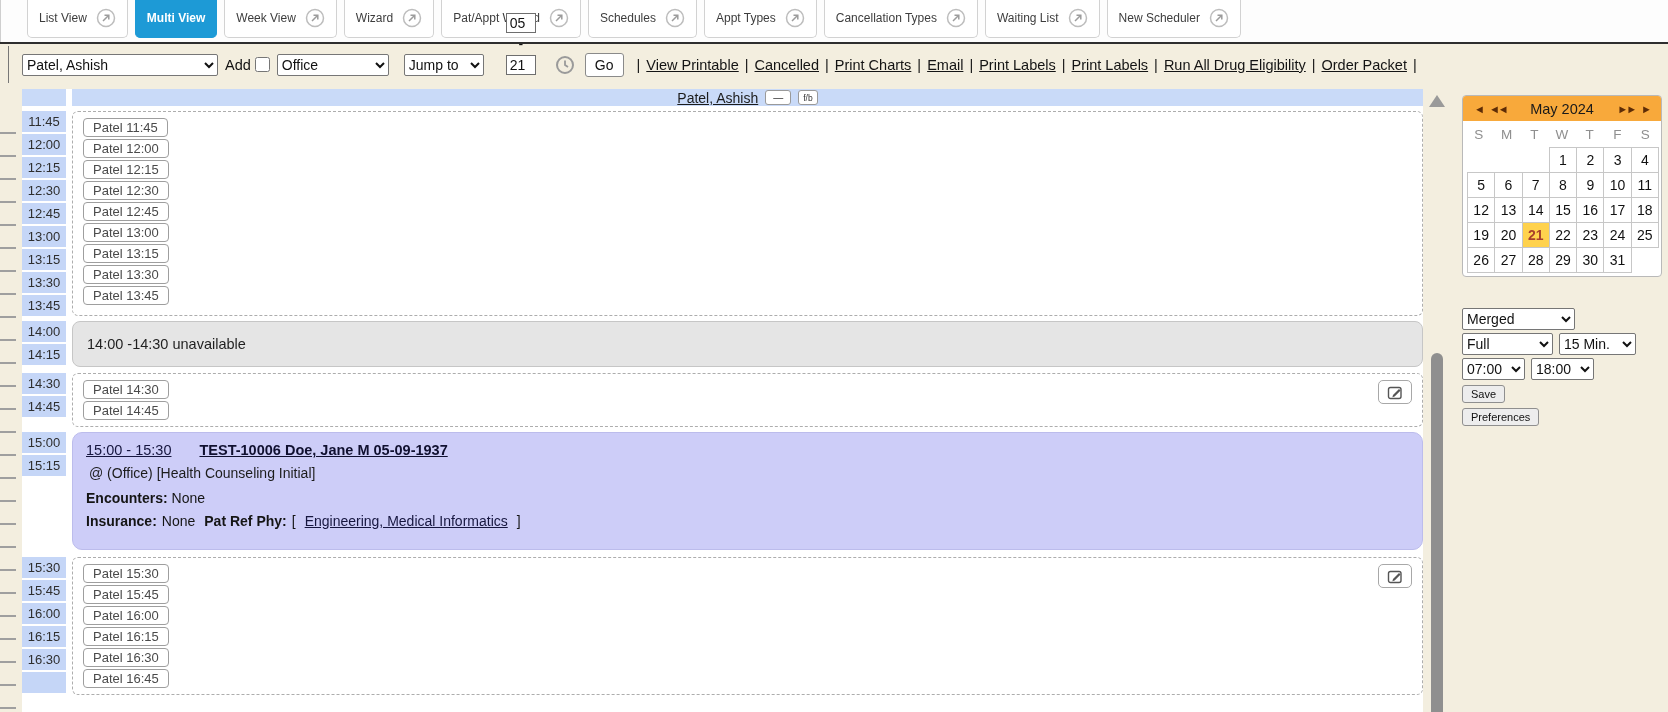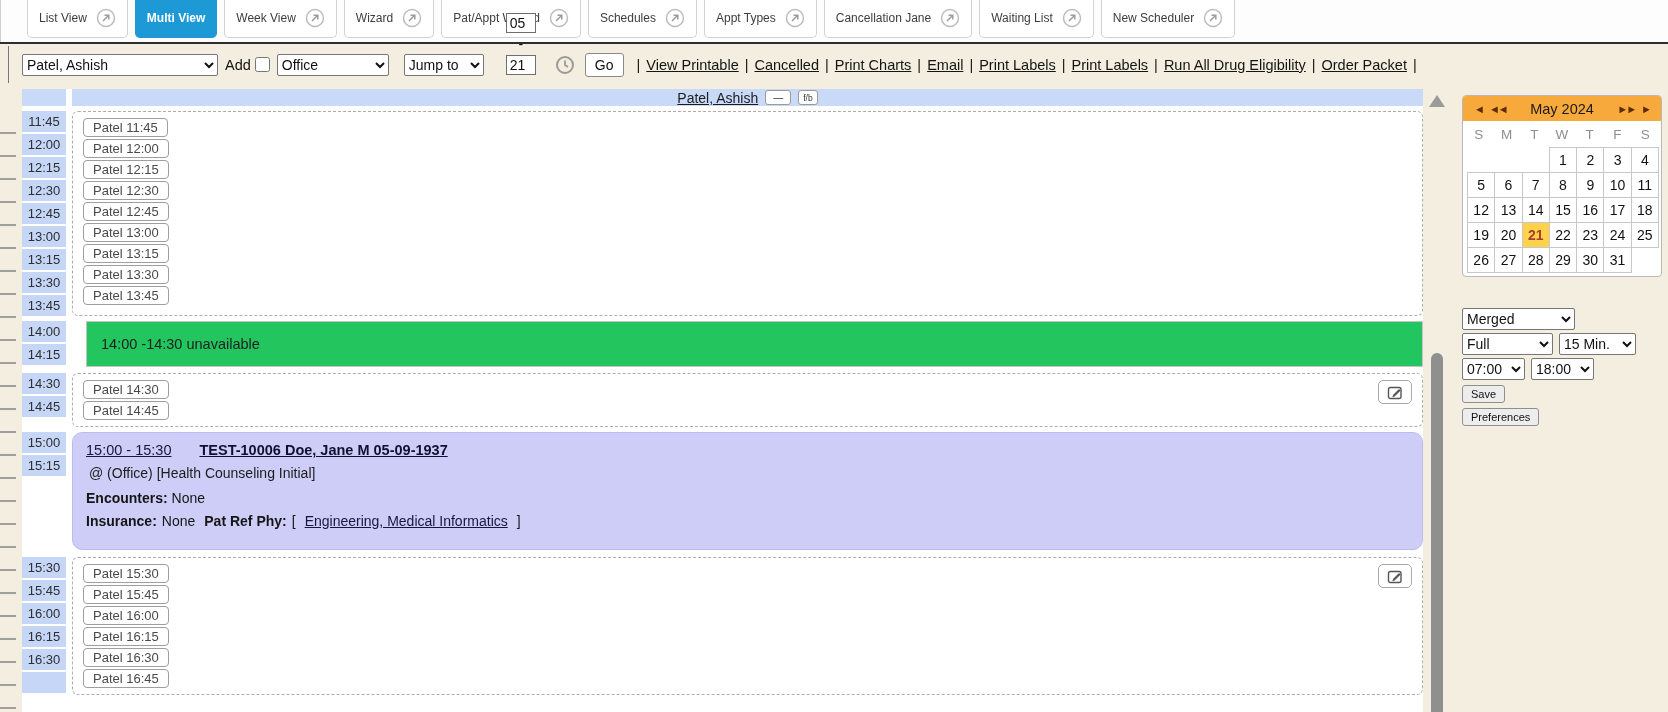--- a/index.html
+++ b/index.html
@@ -45,21 +45,21 @@
   .mini-btn { height: 15px; background: #fff; border: 1px solid #9a9a9a; border-radius: 3px; font-size: 10px; line-height: 12px; padding: 0 7px; color: #333; cursor: pointer; font-family: "Liberation Sans", sans-serif; }
   .fb-btn { font-size: 8.5px; padding: 0 4px; }
 
   .sec { display: flex; margin-bottom: 5px; }
   .tcol { width: 44px; display: flex; flex-direction: column; gap: 2px; }
   .tcell { height: 21px; flex: 0 0 21px; background: #c5d6f7; display: flex; align-items: center; justify-content: center; font-size: 13px; color: #2e2e2e; }
   .scol { flex: 1; margin-left: 6px; border: 1px dashed #adadad; border-radius: 6px; padding: 4px 10px; position: relative; }
   .slot { display: block; height: 19px; margin: 2px 0; width: max-content; background: #fff; border: 1px solid #9e9e9e; border-radius: 4px; padding: 0 9px; font-size: 13px; color: #4a4a4a; cursor: pointer; font-family: "Liberation Sans", sans-serif; }
 
   .unav-row { display: flex; height: 46px; margin-bottom: 6px; }
-  .unav { flex: 1; margin-left: 20px; background: #22c55e; border: 1px solid #c6c6c6; border-radius: 0; display: flex; align-items: center; padding-left: 14px; font-size: 14.5px; color: #1f1f1f; }
+  .unav { flex: 1; margin-left: 6px; background: #e5e5e5; border: 1px solid #c6c6c6; border-radius: 8px; display: flex; align-items: center; padding-left: 14px; font-size: 14.5px; color: #1f1f1f; }
 
   .editbtn { position: absolute; top: 6px; right: 10px; width: 34px; height: 24px; background: #fff; border: 1px solid #a8a8a8; border-radius: 5px; display: flex; align-items: center; justify-content: center; cursor: pointer; }
 
   .appt-row { display: flex; margin-bottom: 7px; }
   .appt { flex: 1; margin-left: 6px; background: #cdcdf8; border: 1px solid #bcbcec; border-radius: 10px; padding: 9px 13px; min-height: 118px; }
   .appt-line1 { display: flex; gap: 28px; font-size: 14.5px; align-items: baseline; }
   .appt-time { color: #16163f; text-decoration: underline; cursor: pointer; }
   .appt-patient { color: #101030; font-weight: bold; text-decoration: underline; cursor: pointer; }
   .appt-btns { margin-top: 7px; display: flex; align-items: center; gap: 6px; font-size: 14px; color: #1c1c1c; }
   .abtn { background: #dadafb; border: 1px solid #8b8bab; border-radius: 5px; padding: 3px 9px; font-size: 13.5px; color: #1f1f1f; cursor: pointer; font-family: "Liberation Sans", sans-serif; }
@@ -155,21 +155,21 @@
       <span class="tab-label">Appt Types</span>
       <span class="detach">
         <svg viewBox="0 0 20 20" width="20" height="20">
           <circle cx="10" cy="10" r="8.5" fill="none" stroke="#bdbdbd" stroke-width="1.5"></circle>
           <path d="M7 13 L12.5 7.5 M8.5 7.2 L12.8 7.2 L12.8 11.5" fill="none" stroke="#9c9c9c" stroke-width="1.5"></path>
         </svg>
       </span>
     </div>
 
     <div class="tab">
-      <span class="tab-label">Cancellation Jane</span>
+      <span class="tab-label">Cancellation Types</span>
       <span class="detach">
         <svg viewBox="0 0 20 20" width="20" height="20">
           <circle cx="10" cy="10" r="8.5" fill="none" stroke="#bdbdbd" stroke-width="1.5"></circle>
           <path d="M7 13 L12.5 7.5 M8.5 7.2 L12.8 7.2 L12.8 11.5" fill="none" stroke="#9c9c9c" stroke-width="1.5"></path>
         </svg>
       </span>
     </div>
 
     <div class="tab">
       <span class="tab-label">Waiting List</span>

